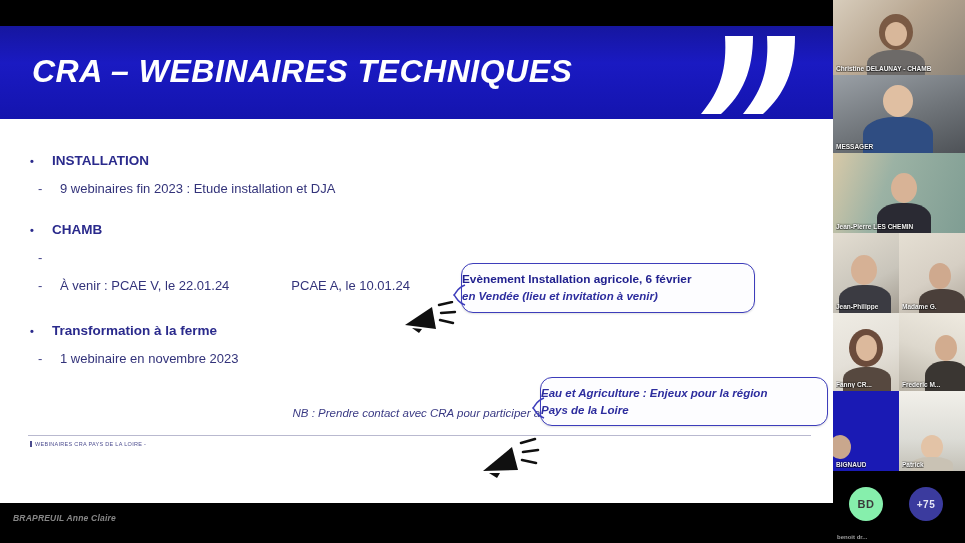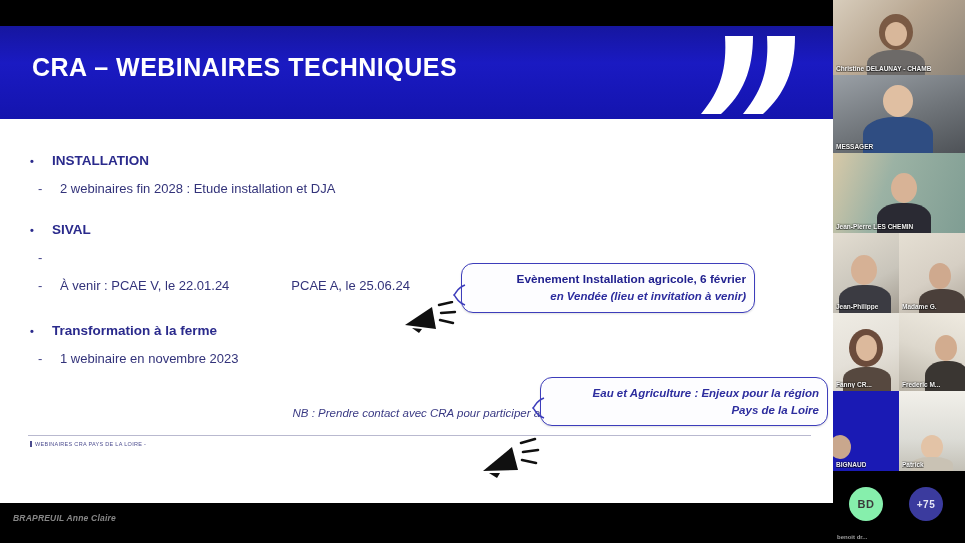--- a/index.html
+++ b/index.html
@@ -28,23 +28,24 @@
   .slide-header {
     position: relative;
     width: 100%; height: 93px;
     background: #1515b0;
     background: linear-gradient(180deg,#16169f 0%, #1a1ac2 40%, #1414ae 100%);
     overflow: hidden;
   }
   .slide-title {
     position: absolute; left: 32px; top: 27px;
     color: #ffffff;
-    font-size: 25px;
+    font-size: 32px;
     font-weight: bold;
     letter-spacing: .5px;
+    font-style: italic;
   }
   .quote-deco { position: absolute; right: 28px; top: 6px; width: 110px; height: 95px; }
 
   
   .slide-body { position: relative; padding: 18px 0 0 0; height: 384px; }
 
   .bullet-block { padding-left: 30px; }
   .lvl1 {
     display: flex; align-items: baseline;
     color: #2a2a8c; font-weight: bold; font-size: 13.5px;
@@ -77,22 +78,22 @@
     display: inline-block; width: 2px; height: 6px;
     background: #2b2b7a; margin-right: 3px; vertical-align: -1px;
   }
 
   
   .callout {
     position: absolute;
     border: 1.6px solid #3d3dbb;
     border-radius: 12px;
     background: #fdfdff;
-    padding: 7px 8px;
-    text-align: right;
+    padding: 7px 0;
+    text-align: left;
     box-shadow: 0 1px 2px rgba(0,0,0,.12);
   }
   .callout .c-bold { color: #21218f; font-weight: bold; font-size: 11.8px; line-height: 1.45; }
   .callout .c-ital { color: #2d2d9e; font-weight: bold; font-style: italic; font-size: 11.5px; line-height: 1.45; }
   #callout-1 { left: 461px; top: 144px; width: 294px; }
   #callout-2 { left: 540px; top: 258px; width: 288px; }
   .tail { position: absolute; left: -9px; bottom: 6px; width: 14px; height: 22px; }
 
   .megaphone { position: absolute; }
   #megaphone-1 { left: 402px; top: 182px; width: 56px; height: 40px; }
@@ -164,37 +165,37 @@
 
       <div class="slide-body">
 
         <div class="bullet-block">
           <div class="lvl1">
             <span class="mark">•</span>
             <span>INSTALLATION</span>
           </div>
           <div class="lvl2">
             <span class="mark">-</span>
-            <span>2 webinaires fin 2028 : Etude installation et DJA</span>
+            <span>9 webinaires fin 2023 : Etude installation et DJA</span>
           </div>
         </div>
 
         <div class="bullet-block" style="margin-top:26px">
           <div class="lvl1">
             <span class="mark">•</span>
-            <span>SIVAL</span>
+            <span>CHAMB</span>
           </div>
           <div class="lvl2">
             <span class="mark">-</span>
           </div>
           <div class="lvl2">
             <span class="mark">-</span>
             <span class="row-two">
               <span>À venir : PCAE V, le 22.01.24</span>
-              <span>PCAE A, le 25.06.24</span>
+              <span>PCAE A, le 10.01.24</span>
             </span>
           </div>
         </div>
 
         <div class="bullet-block" style="margin-top:30px">
           <div class="lvl1">
             <span class="mark">•</span>
             <span>Transformation à la ferme</span>
           </div>
           <div class="lvl2">

